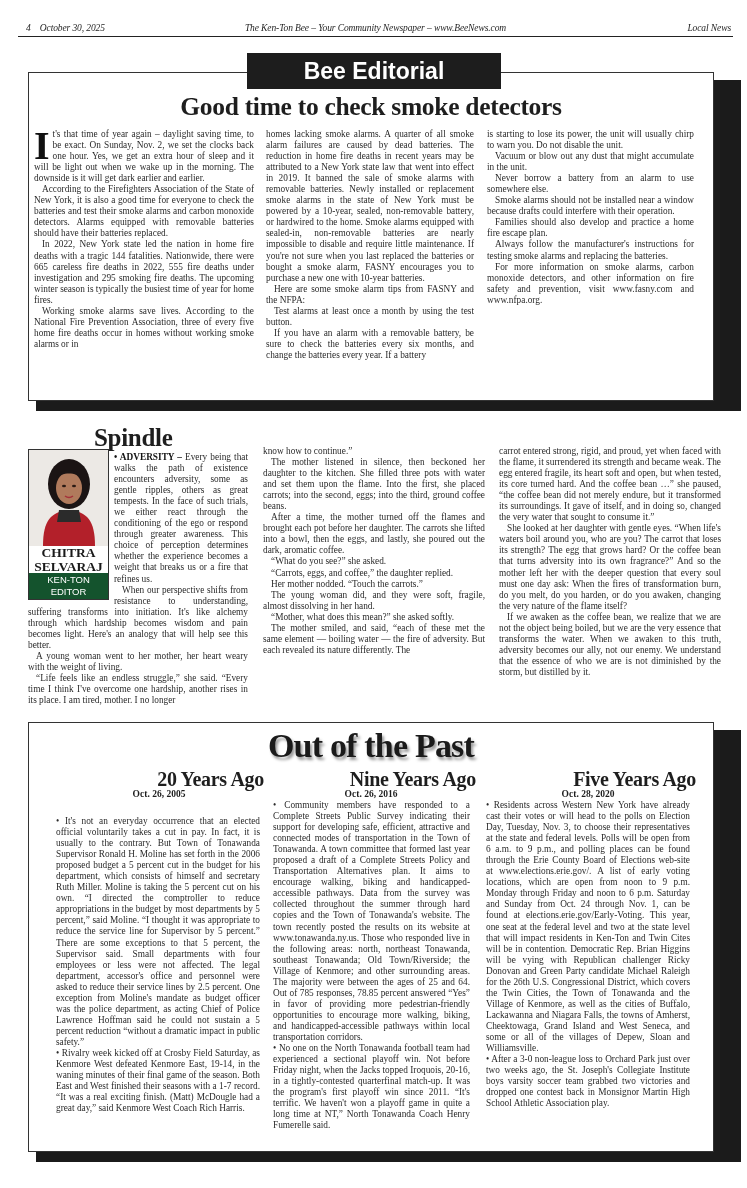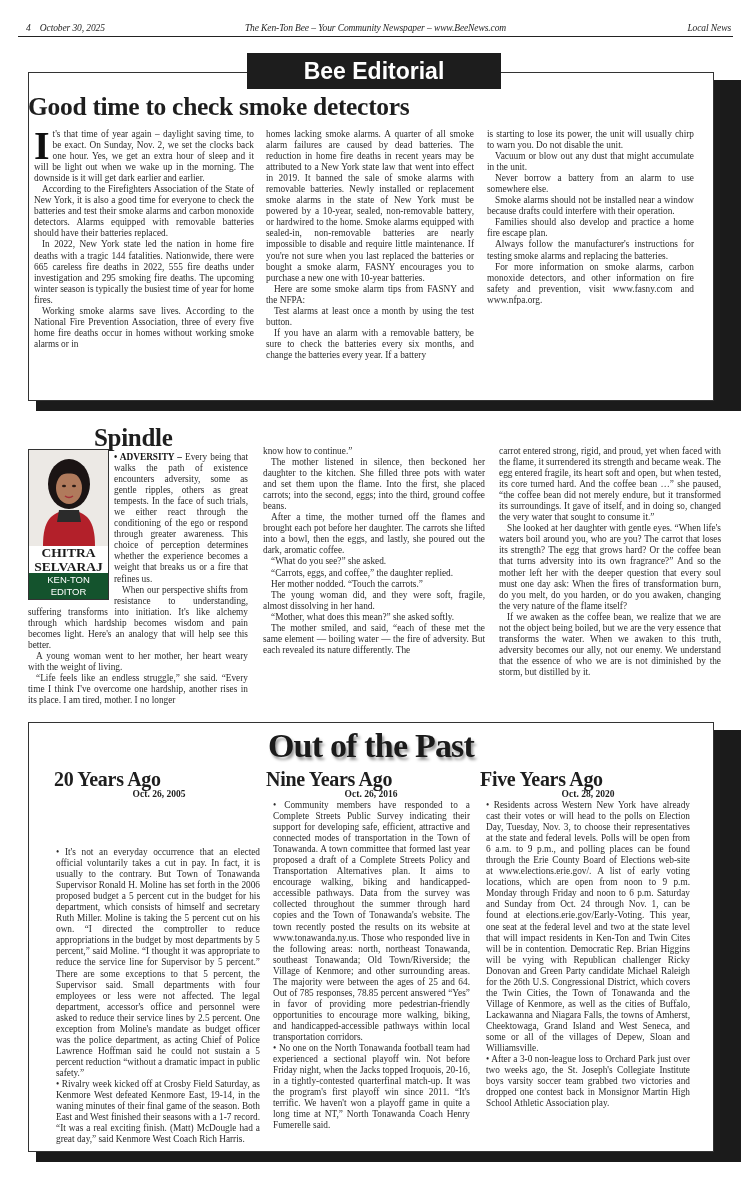--- a/index.html
+++ b/index.html
@@ -6,35 +6,35 @@
   body { width:747px; height:1188px; position:relative; overflow:hidden; font-family:"DejaVu Serif", serif; color:#1e1e1e; }
   .folio { position:absolute; left:18px; right:14px; top:22px; height:14px; border-bottom:1.5px solid #222; font-family:"Liberation Serif", serif; font-size:9.5px; letter-spacing:-0.1px;font-style:italic; }
   .folio .l { position:absolute; left:8px; top:1px; }
   .folio .c { position:absolute; left:0; right:0; text-align:center; top:1px; }
   .folio .r { position:absolute; right:2px; top:1px; }
 
   .box { position:absolute; background:#fff; border:1.3px solid #333; }
   .shadow { position:absolute; background:#1b1b1b; }
 
   .ed-banner { position:absolute; left:247px; top:53px; width:254px; height:36px; background:#1d1d1d; color:#fff; text-align:center; font-family:"Liberation Sans", sans-serif; font-weight:bold; font-size:23px; line-height:36px; }
-  .ed-headline { position:absolute; left:28px; width:686px; top:92px; text-align:left; font-family:"Liberation Serif", serif; font-weight:bold; font-size:25.5px; letter-spacing:-0.3px; }
+  .ed-headline { position:absolute; left:28px; width:686px; top:92px; text-align:center; font-family:"Liberation Serif", serif; font-weight:bold; font-size:25.5px; letter-spacing:-0.3px; }
 
   .col { position:absolute; font-family:"Liberation Serif", serif; font-size:9.3px; line-height:11.05px; text-align:justify; color:#2a2a2a; }
   .col p { margin:0; text-indent:8px; }
   .col p.noind { text-indent:0; }
   .dropcap { float:left; font-family:"Liberation Serif", serif; font-weight:bold; font-size:40px; line-height:31px; margin:1px 3px 0 0; color:#111; }
 
   .spindle-title { position:absolute; left:94px; top:413px; font-family:"Liberation Serif", serif; font-weight:bold; font-size:25px; letter-spacing:-0.3px;margin-top:11px; }
   .photo { position:absolute; left:28px; top:449px; width:79px; height:149px; border:1px solid #333; background:#fff; overflow:hidden; }
   .photo .pic { position:absolute; left:0; top:0; width:79px; height:96px; background:#e9e6e2; }
   .photo .name { position:absolute; left:0; width:79px; top:96px; text-align:center; font-family:"Liberation Serif", serif; font-weight:bold; font-size:13.5px; line-height:14px; color:#1a1a1a; }
   .photo .role { position:absolute; left:0; bottom:0; width:79px; height:25px; background:#14532d; color:#fff; text-align:center; font-family:"Liberation Sans", sans-serif; font-size:9.5px; line-height:11.5px; padding-top:1px; }
 
   .past-title { position:absolute; left:28px; width:686px; top:727px; text-align:center; font-family:"Liberation Serif", serif; font-weight:bold; font-size:34px; letter-spacing:-0.8px; text-shadow:2px 3px 3px #999; color:#1a1a1a; }
-  .past-head { position:absolute; text-align:left; font-family:"Liberation Serif", serif; font-weight:bold; font-size:20px; line-height:20px; letter-spacing:-0.3px; }
+  .past-head { position:absolute; text-align:right; font-family:"Liberation Serif", serif; font-weight:bold; font-size:20px; line-height:20px; letter-spacing:-0.3px; }
   .past-date { position:absolute; text-align:center; font-family:"Liberation Serif", serif; font-weight:bold; font-size:9.5px; line-height:10px; }
   .bold { font-weight:bold; color:#111; }
 </style>
 </head>
 <body>
 
 <div class="folio">
   <span class="l"><span>4</span>&nbsp;&nbsp;&nbsp;&nbsp;<span>October 30, 2025</span></span>
   <span class="c">The Ken-Ton Bee – Your Community Newspaper – www.BeeNews.com</span>
   <span class="r">Local News</span>
@@ -110,21 +110,21 @@
   <p>She looked at her daughter with gentle eyes. “When life's waters boil around you, who are you? The carrot that loses its strength? The egg that grows hard? Or the coffee bean that turns adversity into its own fragrance?” And so the mother left her with the deeper question that every soul must one day ask: When the fires of transformation burn, do you melt, do you harden, or do you awaken, changing the very nature of the flame itself?</p>
   <p>If we awaken as the coffee bean, we realize that we are not the object being boiled, but we are the very essence that transforms the water. When we awaken to this truth, adversity becomes our ally, not our enemy. We understand that the essence of who we are is not diminished by the storm, but distilled by it.</p>
 </div>
 
 <div class="shadow" style="left:36px; top:730px; width:705px; height:432px;"></div>
 <div class="box" style="left:28px; top:722px; width:684px; height:428px;"></div>
 <div class="past-title">Out of the Past</div>
 
 <div class="past-head" style="left:54px; width:210px; top:769px;">20 Years Ago</div>
 <div class="past-date" style="left:54px; width:210px; top:789px;">Oct. 26, 2005</div>
-<div class="col" style="left:56px; top:847px; width:204px;">
+<div class="col" style="left:56px; top:816px; width:204px;">
   <p class="noind">• It's not an everyday occurrence that an elected official voluntarily takes a cut in pay. In fact, it is usually to the contrary. But Town of Tonawanda Supervisor Ronald H. Moline has set forth in the 2006 proposed budget a 5 percent cut in the budget for his department, which consists of himself and secretary Ruth Miller. Moline is taking the 5 percent cut on his own. “I directed the comptroller to reduce appropriations in the budget by most departments by 5 percent,” said Moline. “I thought it was appropriate to reduce the service line for Supervisor by 5 percent.” There are some exceptions to that 5 percent, the Supervisor said. Small departments with four employees or less were not affected. The legal department, accessor's office and personnel were asked to reduce their service lines by 2.5 percent. One exception from Moline's mandate as budget officer was the police department, as acting Chief of Police Lawrence Hoffman said he could not sustain a 5 percent reduction “without a dramatic impact in public safety.”</p>
   <p class="noind">• Rivalry week kicked off at Crosby Field Saturday, as Kenmore West defeated Kenmore East, 19-14, in the waning minutes of their final game of the season. Both East and West finished their seasons with a 1-7 record. “It was a real exciting finish. (Matt) McDougle had a great day,” said Kenmore West Coach Rich Harris.</p>
 </div>
 
 <div class="past-head" style="left:266px; width:210px; top:769px;">Nine Years Ago</div>
 <div class="past-date" style="left:266px; width:210px; top:789px;">Oct. 26, 2016</div>
 <div class="col" style="left:273px; top:800px; width:197px;">
   <p class="noind">• Community members have responded to a Complete Streets Public Survey indicating their support for developing safe, efficient, attractive and connected modes of transportation in the Town of Tonawanda. A town committee that formed last year proposed a draft of a Complete Streets Policy and Transportation Alternatives plan. It aims to encourage walking, biking and handicapped-accessible pathways. Data from the survey was collected throughout the summer through hard copies and the Town of Tonawanda's website. The town recently posted the results on its website at www.tonawanda.ny.us. Those who responded live in the following areas: north, northeast Tonawanda, southeast Tonawanda; Old Town/Riverside; the Village of Kenmore; and other surrounding areas. The majority were between the ages of 25 and 64. Out of 785 responses, 78.85 percent answered “Yes” in favor of providing more pedestrian-friendly opportunities to encourage more walking, biking, and handicapped-accessible pathways within local transportation corridors.</p>
   <p class="noind">• No one on the North Tonawanda football team had experienced a sectional playoff win. Not before Friday night, when the Jacks topped Iroquois, 20-16, in a tightly-contested quarterfinal match-up. It was the program's first playoff win since 2011. “It's terrific. We haven't won a playoff game in quite a long time at NT,” North Tonawanda Coach Henry Fumerelle said.</p>
 </div>

